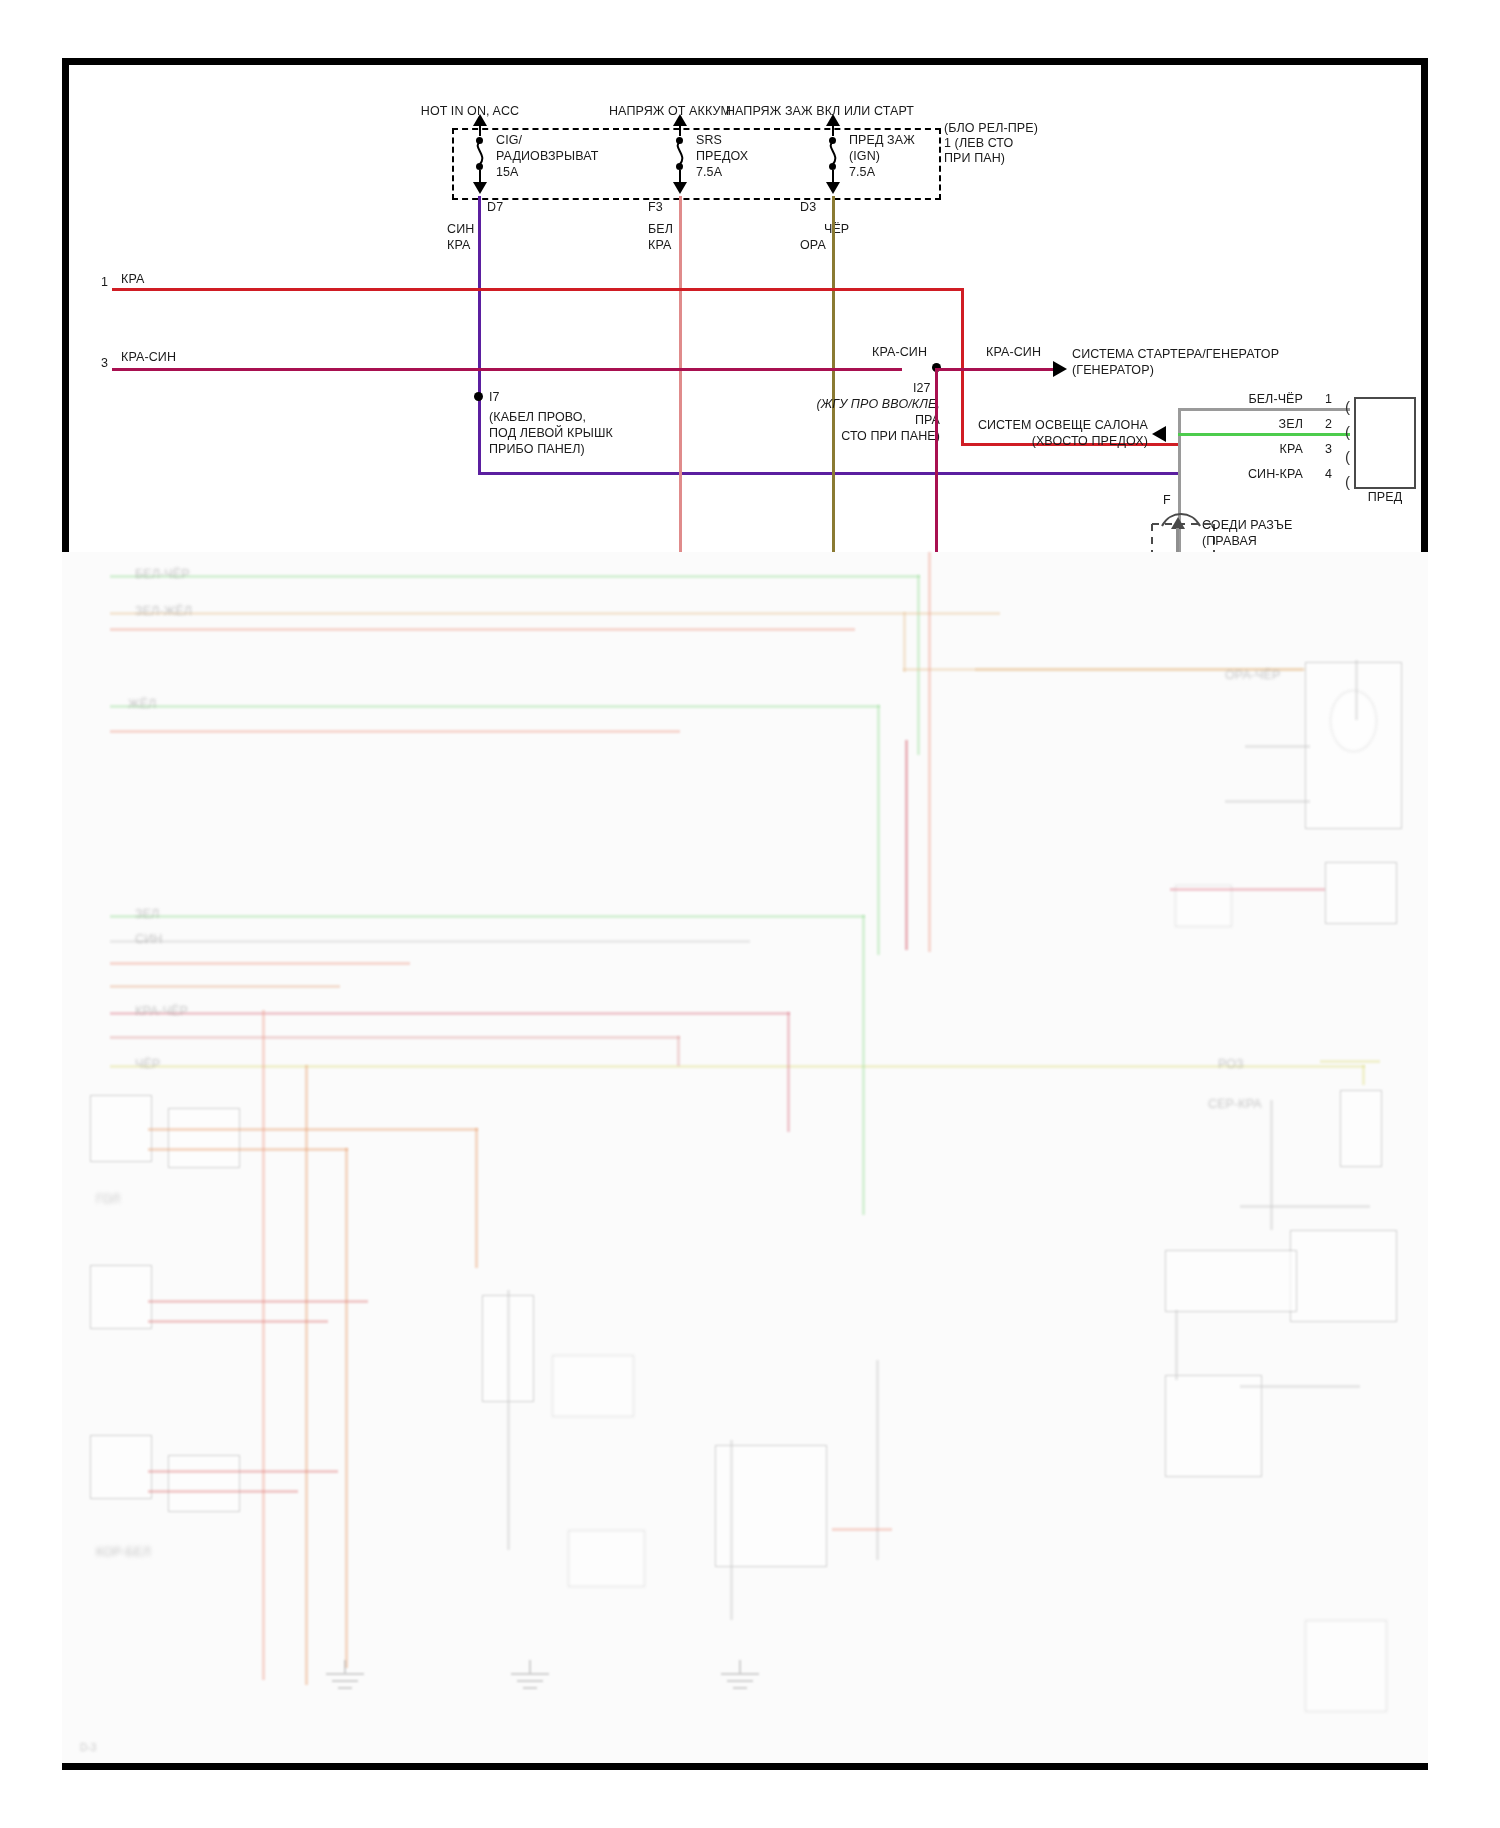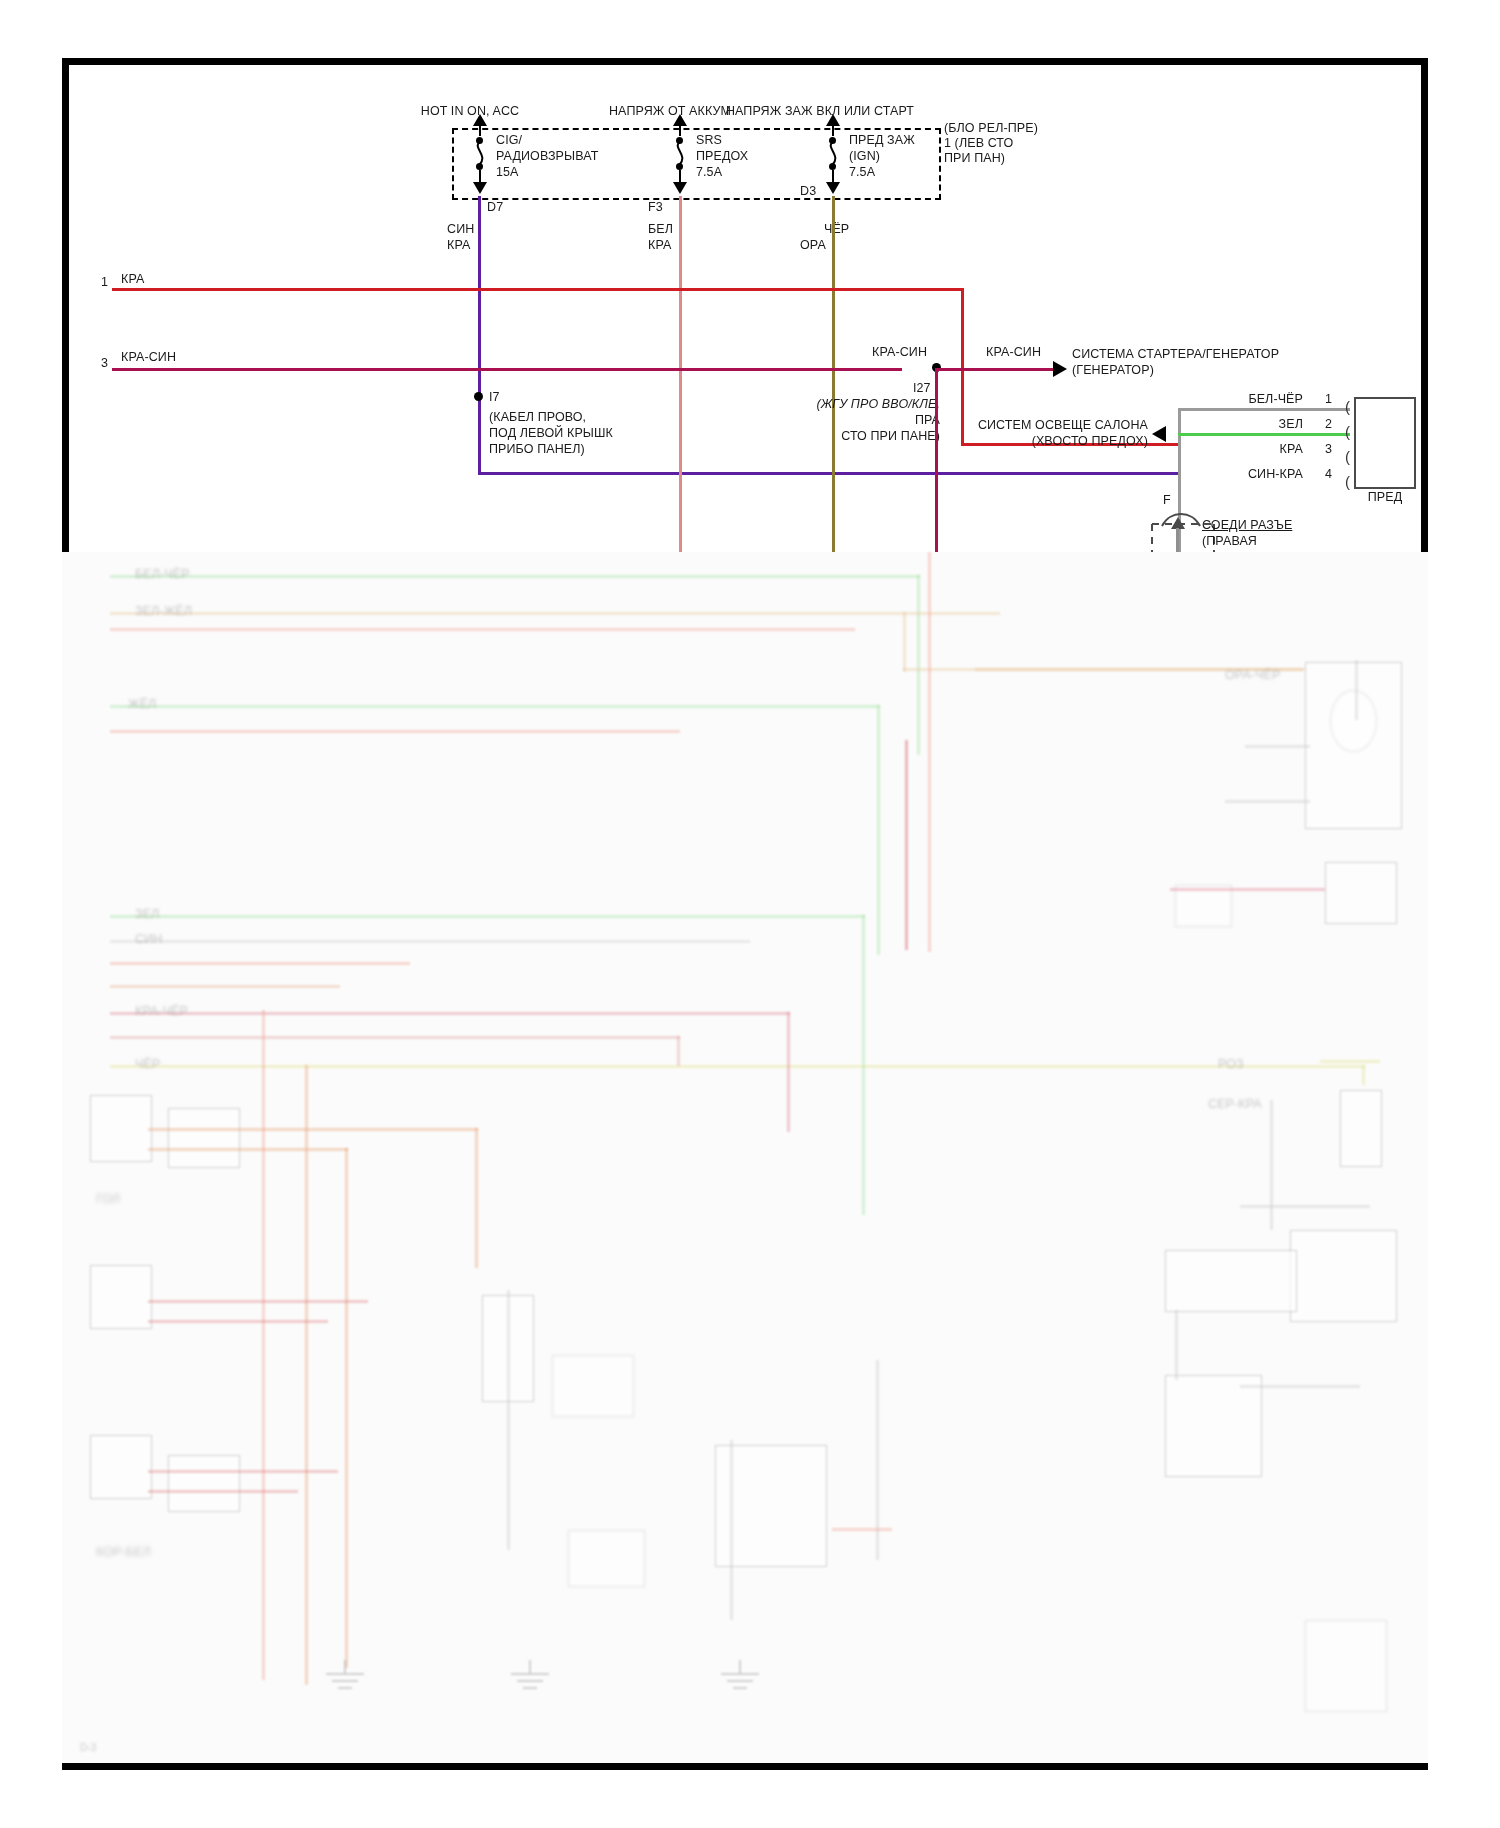--- a/index.html
+++ b/index.html
@@ -121,21 +121,21 @@
     <path d="M10 0 C 2 5, 18 13, 10 22" stroke="#000" stroke-width="2" fill="none"></path>
   </svg>
   <div class="fuse-dot" style="left:829px;top:163px;"></div>
   <div class="w wv" style="left:832px;top:170px;height:12px;background:#000;width:2px;"></div>
   <div class="arr-d" style="left:826px;top:182px;"></div>
 
   <div class="t" style="left:849px;top:133px;">ПРЕД ЗАЖ</div>
   <div class="t" style="left:849px;top:149px;">(IGN)</div>
   <div class="t" style="left:849px;top:165px;">7.5A</div>
 
-  <div class="t" style="left:800px;top:184px;">D3</div>
+  <div class="t" style="left:800px;top:200px;">D3</div>
   <div class="t" style="left:824px;top:222px;text-align:right;">ЧЁР</div>
   <div class="t" style="left:800px;top:238px;">ОРА</div>
 
   <div class="w wv" style="left:832px;top:196px;height:542px;background:#8a7a32;"></div>
 
   <div class="t" style="left:101px;top:275px;">1</div>
   <div class="t" style="left:121px;top:272px;">КРА</div>
   <div class="w wh" style="left:112px;top:288px;width:851px;background:#d01d24;"></div>
 
   <div class="w wv" style="left:961px;top:288px;height:157px;background:#d01d24;"></div>
@@ -196,21 +196,21 @@
   <svg style="position:absolute;left:1160px;top:508px;" width="44" height="22">
     <path d="M2 18 C 10 2, 32 2, 40 18" stroke="#4a4a4a" stroke-width="2" fill="none"></path>
   </svg>
 
   <svg style="position:absolute;left:1148px;top:516px;" width="70" height="52">
     <path d="M4 8 L4 48 M4 8 L66 8 M66 8 L66 48" stroke="#4a4a4a" stroke-width="2" fill="none" stroke-dasharray="7 6"></path>
   </svg>
   <div class="arr-u" style="left:1171px;top:517px;border-bottom-color:#4a4a4a;"></div>
   <div class="w wv" style="left:1176px;top:528px;height:40px;background:#8f8f8f;"></div>
 
-  <div class="t" style="left:1202px;top:518px;text-decoration:underline;">СОЕДИ РАЗЪЕ</div>
+  <div class="t" style="left:1202px;top:518px;">СОЕДИ РАЗЪЕ</div>
   <div class="t" style="left:1202px;top:534px;">(ПРАВАЯ</div>
   <div class="t" style="left:1202px;top:550px;">СТОРОН ПРИБОР</div>
 
   <div id="lower">
 
     <div style="position:absolute;left:62px;top:552px;width:1366px;height:1211px;background:#fbfbfb;"></div>
 
     <div class="w wh faded" style="left:110px;top:575px;width:810px;background:#9fe09f;"></div>
     <div class="w wv faded" style="left:917px;top:575px;height:180px;background:#9fe09f;"></div>
 

